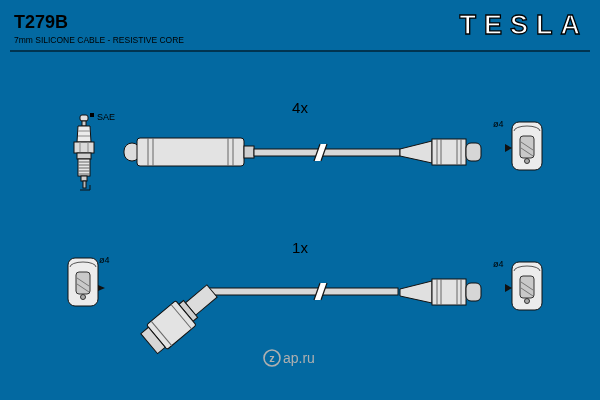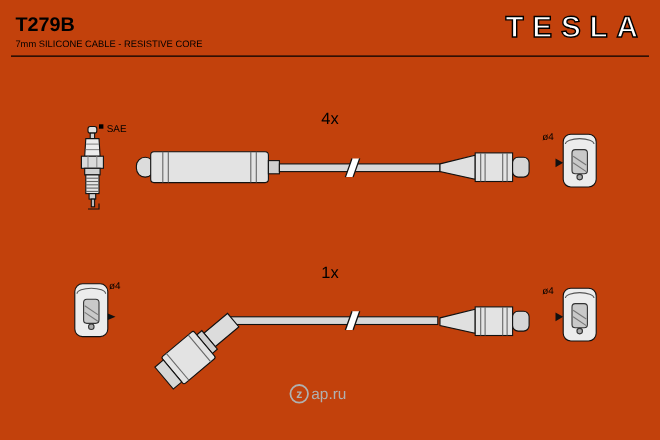--- a/index.html
+++ b/index.html
@@ -1,19 +1,19 @@
 <!DOCTYPE html>
 <html><head>
 <meta charset="utf-8">
 <style>
   html,body{margin:0;padding:0;background:#fff;}
   .page{
     position:relative;
     width:600px;height:400px;
-    background:#c2410c;
+    background:#0369a1;
     font-family:"Liberation Sans", sans-serif;
     overflow:hidden;
   }
   svg text{font-family:"Liberation Sans", sans-serif;}
 </style>
 </head>
 <body>
 
 <div class="page">
 <svg width="600" height="400" viewBox="0 0 600 400">

